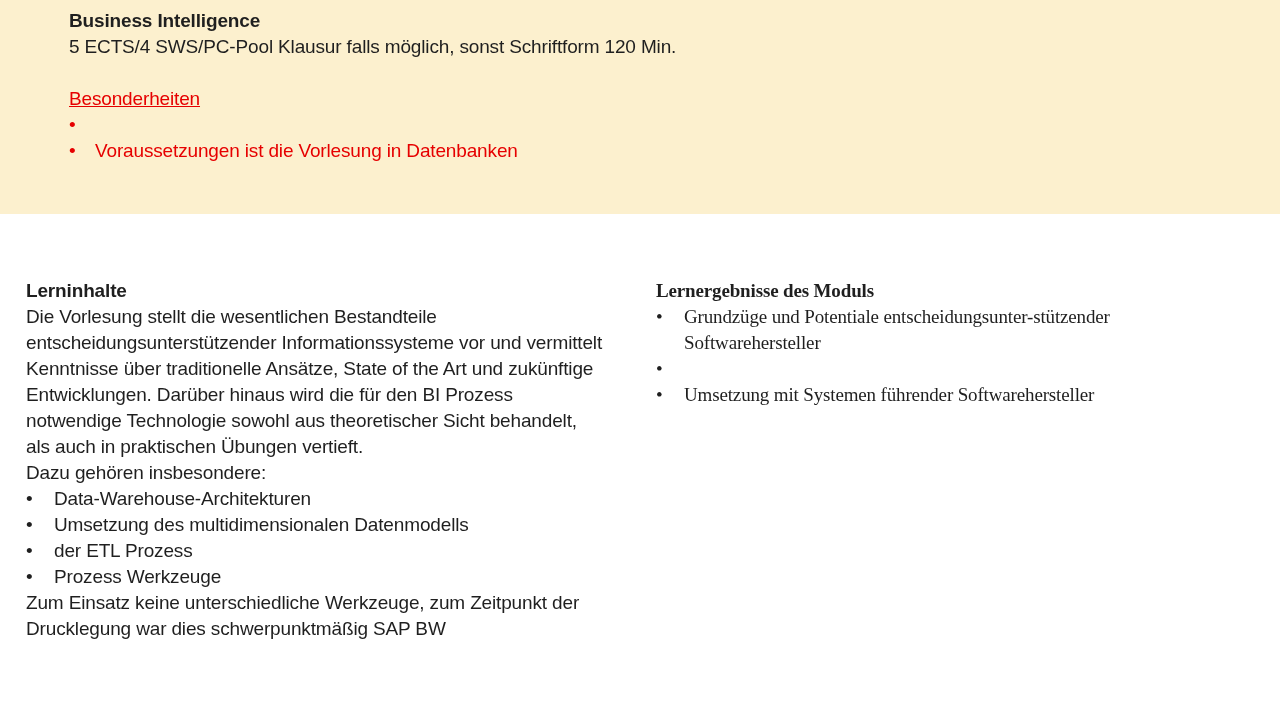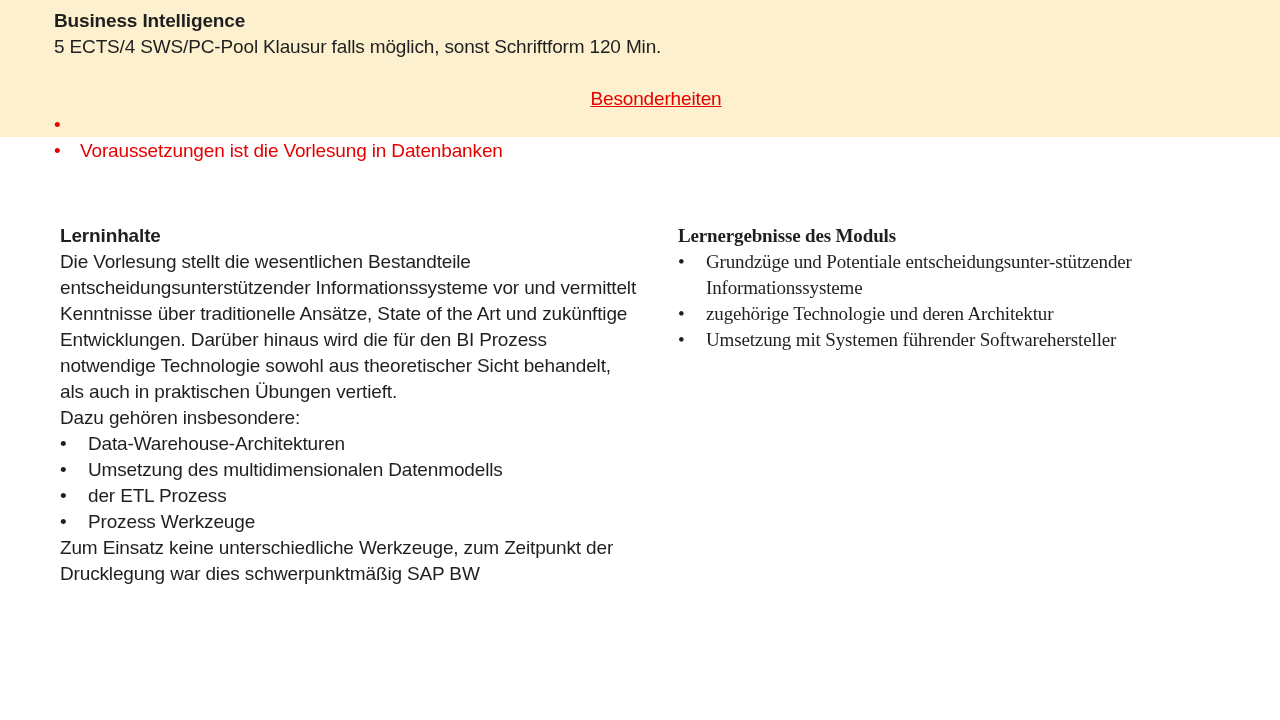--- a/index.html
+++ b/index.html
@@ -14,53 +14,53 @@
     background:#FFFFFF;
     font-family:"Liberation Sans",sans-serif;
     color:var(--ink);
     font-size:19px;
     line-height:26px;
     letter-spacing:-0.15px;
     overflow:hidden;
   }
   .band{
     background:var(--band-bg);
-    height:137px;
-    padding:8px 22px 0 54px;
+    height:214px;
+    padding:8px 22px 0 69px;
   }
   .title{font-weight:bold;}
   .subtitle-row{
     display:flex;
     justify-content:space-between;
   }
   .bes-heading{
     color:var(--red);
     text-decoration:underline;
     margin-top:26px;
-    text-align:center;
   }
   ul.plain{
     list-style:none;
     margin:0;padding:0;
   }
   li.bullet{
     display:flex;
   }
   li.bullet .marker{
     width:28px;
     flex:0 0 28px;
     text-align:left;
     padding-left:0;
   }
   .red-list{color:var(--red);}
   .red-list li.bullet .marker{flex-basis:26px;width:26px;}
   .columns{
     display:flex;
-    margin-top:86px;
-    padding-left:60px;
+    margin-top:64px;
+    padding-left:26px;
+    gap:12px;
   }
   .col-left{
     width:578px;
     margin-right:40px;
   }
   .col-right{
     width:462px;
     font-family:Liberation Serif, serif;
   }
   .col-heading{font-weight:bold;}
@@ -113,25 +113,24 @@
         </li>
       </ul>
       <p>Zum Einsatz keine unterschiedliche Werkzeuge, zum Zeitpunkt der Drucklegung war dies schwerpunktmäßig SAP BW</p>
     </section>
 
     <section class="col-right">
       <div class="col-heading">Lernergebnisse des Moduls</div>
       <ul class="plain">
         <li class="bullet">
           <span class="marker">•</span>
-          <span>Grundzüge und Potentiale entscheidungsunter-stützender Informationssysteme</span>
+          <span>Grundzüge und Potentiale entscheidungsunter-stützender Softwarehersteller</span>
         </li>
         <li class="bullet">
           <span class="marker">•</span>
-          <span>zugehörige Technologie und deren Architektur</span>
         </li>
         <li class="bullet">
           <span class="marker">•</span>
           <span>Umsetzung mit Systemen führender Softwarehersteller</span>
         </li>
       </ul>
     </section>
 
   </main>
 </div>

